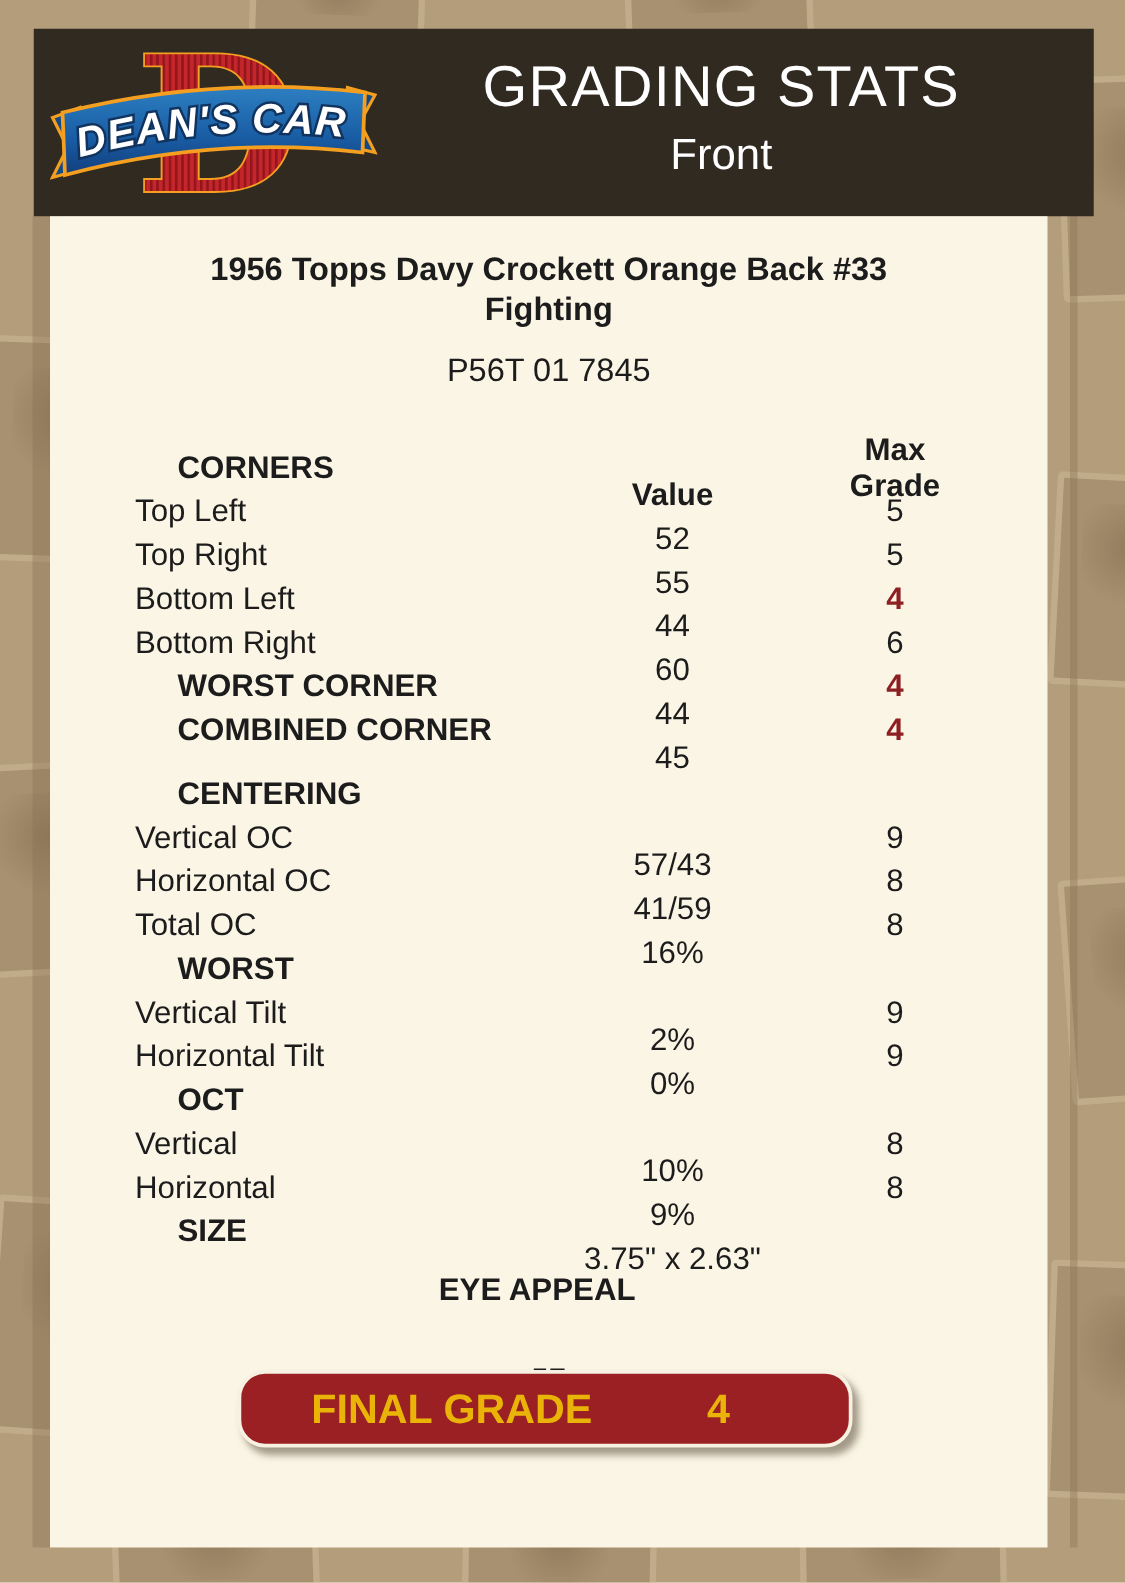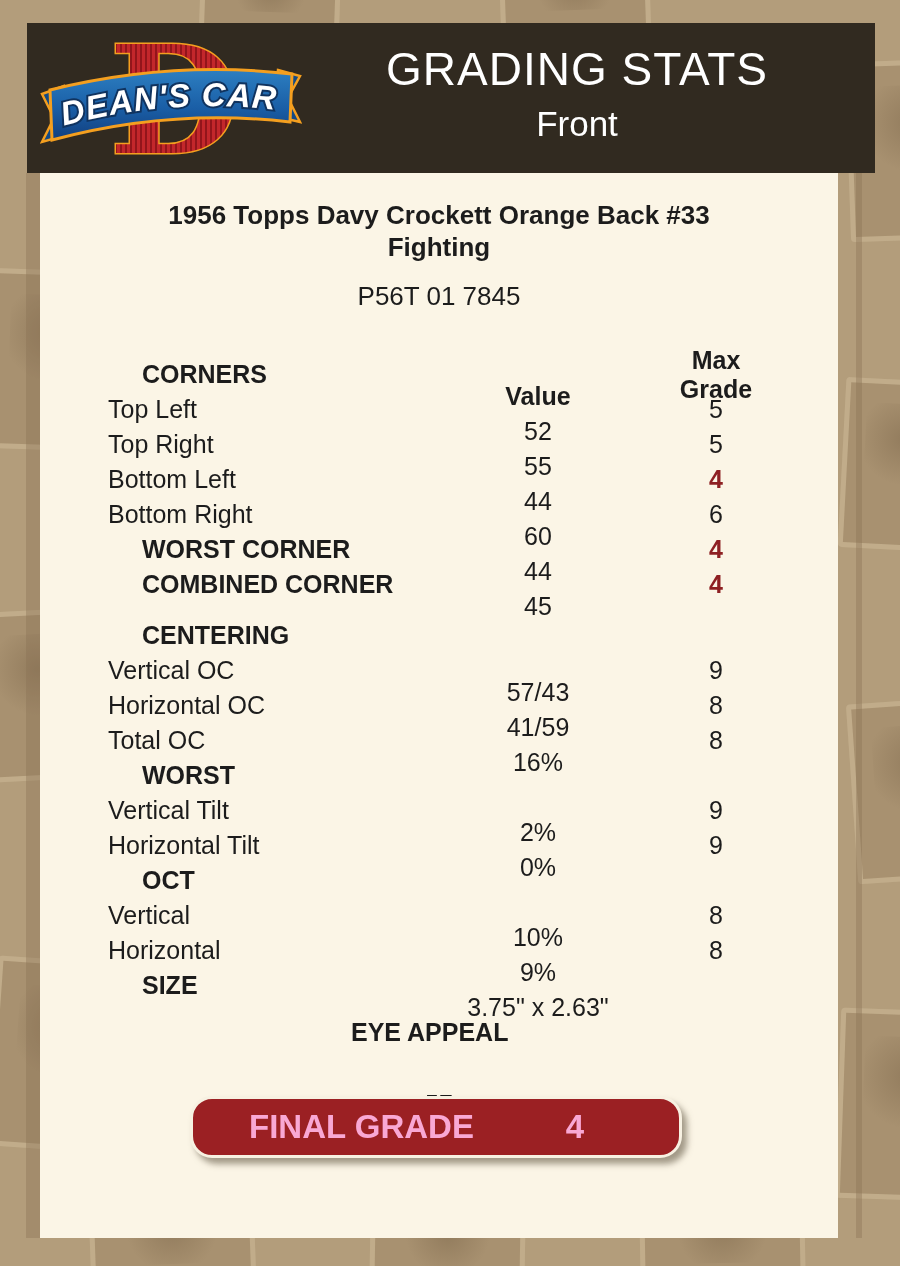--- a/index.html
+++ b/index.html
@@ -51,21 +51,21 @@
   .c-max { width:120px; text-align:center; }
   .hdr .c-value, .hdr .c-max { font-weight:bold; }
   .c-max.red { color:var(--accent-red, #8e2023); font-weight:bold; }
   
   .final-grade {
     position:absolute; left:150px; top:923px; width:492px; height:62px;
     background:var(--button-bg, #9b2023);
     border:3px solid #f7f1e2; border-radius:22px; box-sizing:border-box;
     box-shadow:5px 6px 6px rgba(90,78,58,0.55);
     display:flex; align-items:center; justify-content:space-between;
-    padding:0 95px 0 56px; color:#f9a8d4; font-weight:bold; font-size:33px;
+    padding:0 95px 0 56px; color:#eab308; font-weight:bold; font-size:33px;
     cursor:pointer;
   }
 </style>
 </head>
 <body>
 
 <div class="bg">
   <div class="bgcard" style="left:-14px; top:270px; width:120px; height:170px; transform:rotate(2deg);"></div>
   <div class="bgcard" style="left:-22px; top:610px; width:112px; height:160px; transform:rotate(-3deg);"></div>
   <div class="bgcard" style="left:-8px; top:960px; width:128px; height:180px; transform:rotate(4deg);"></div>

